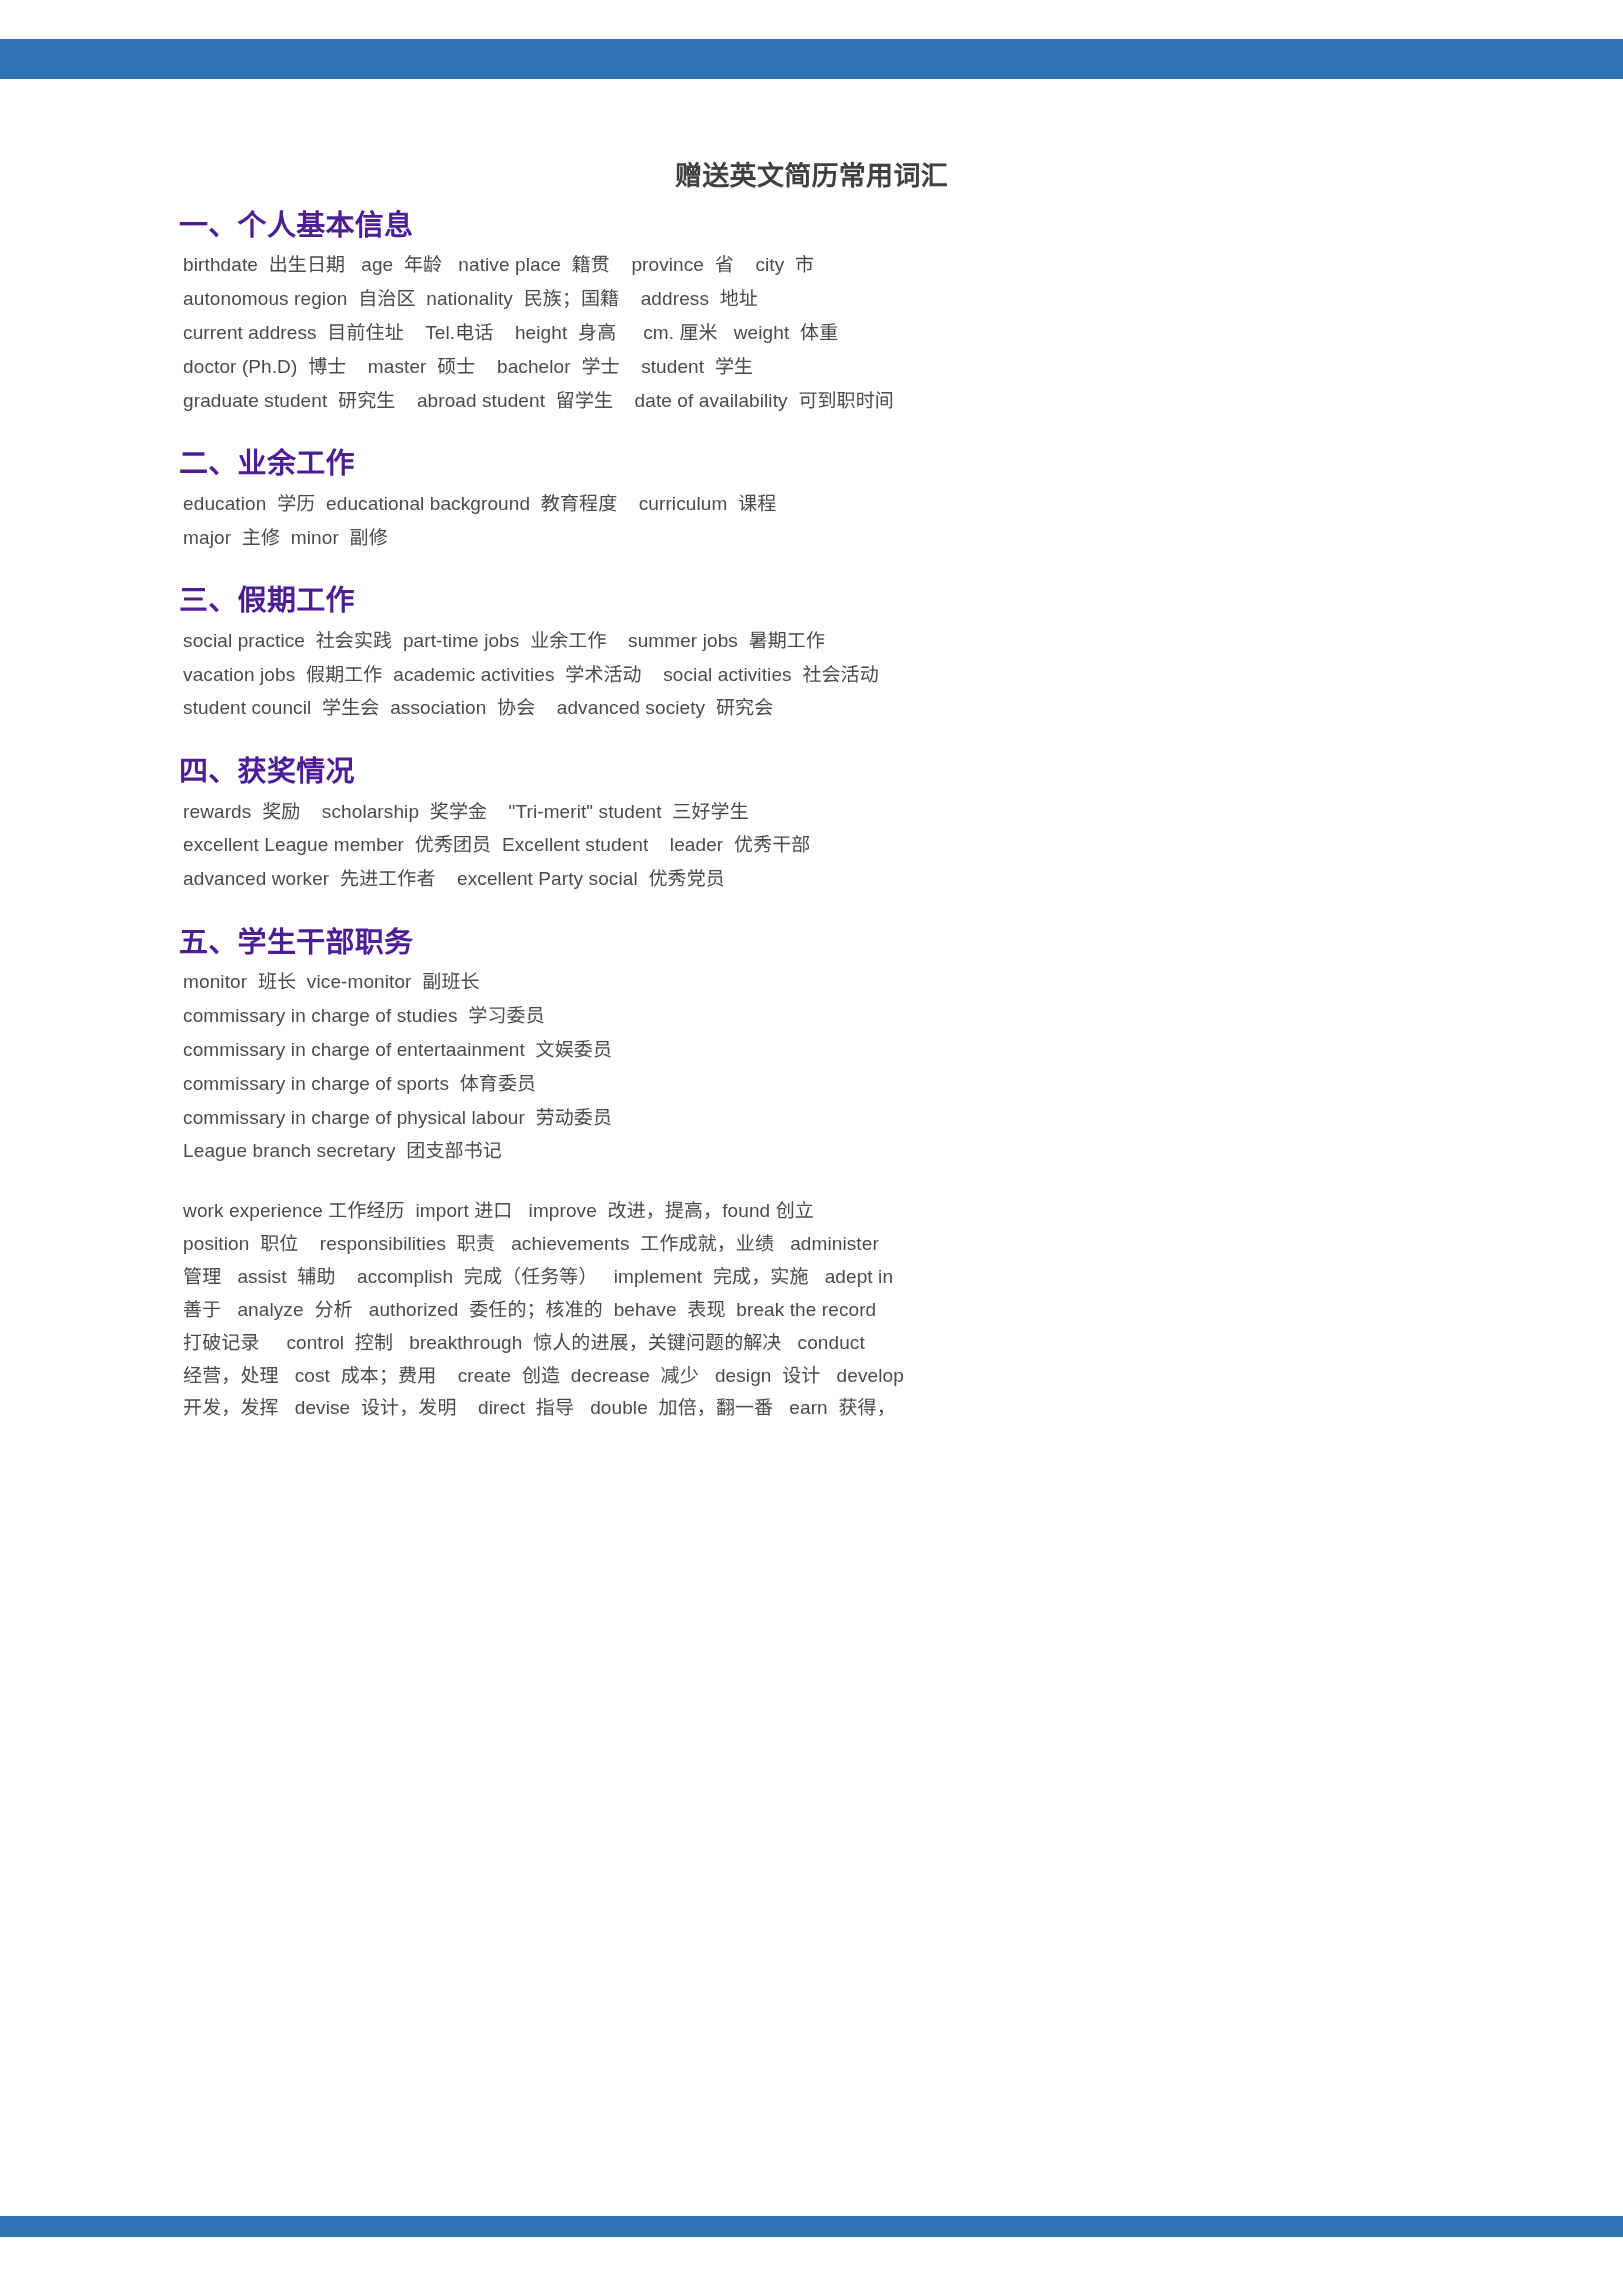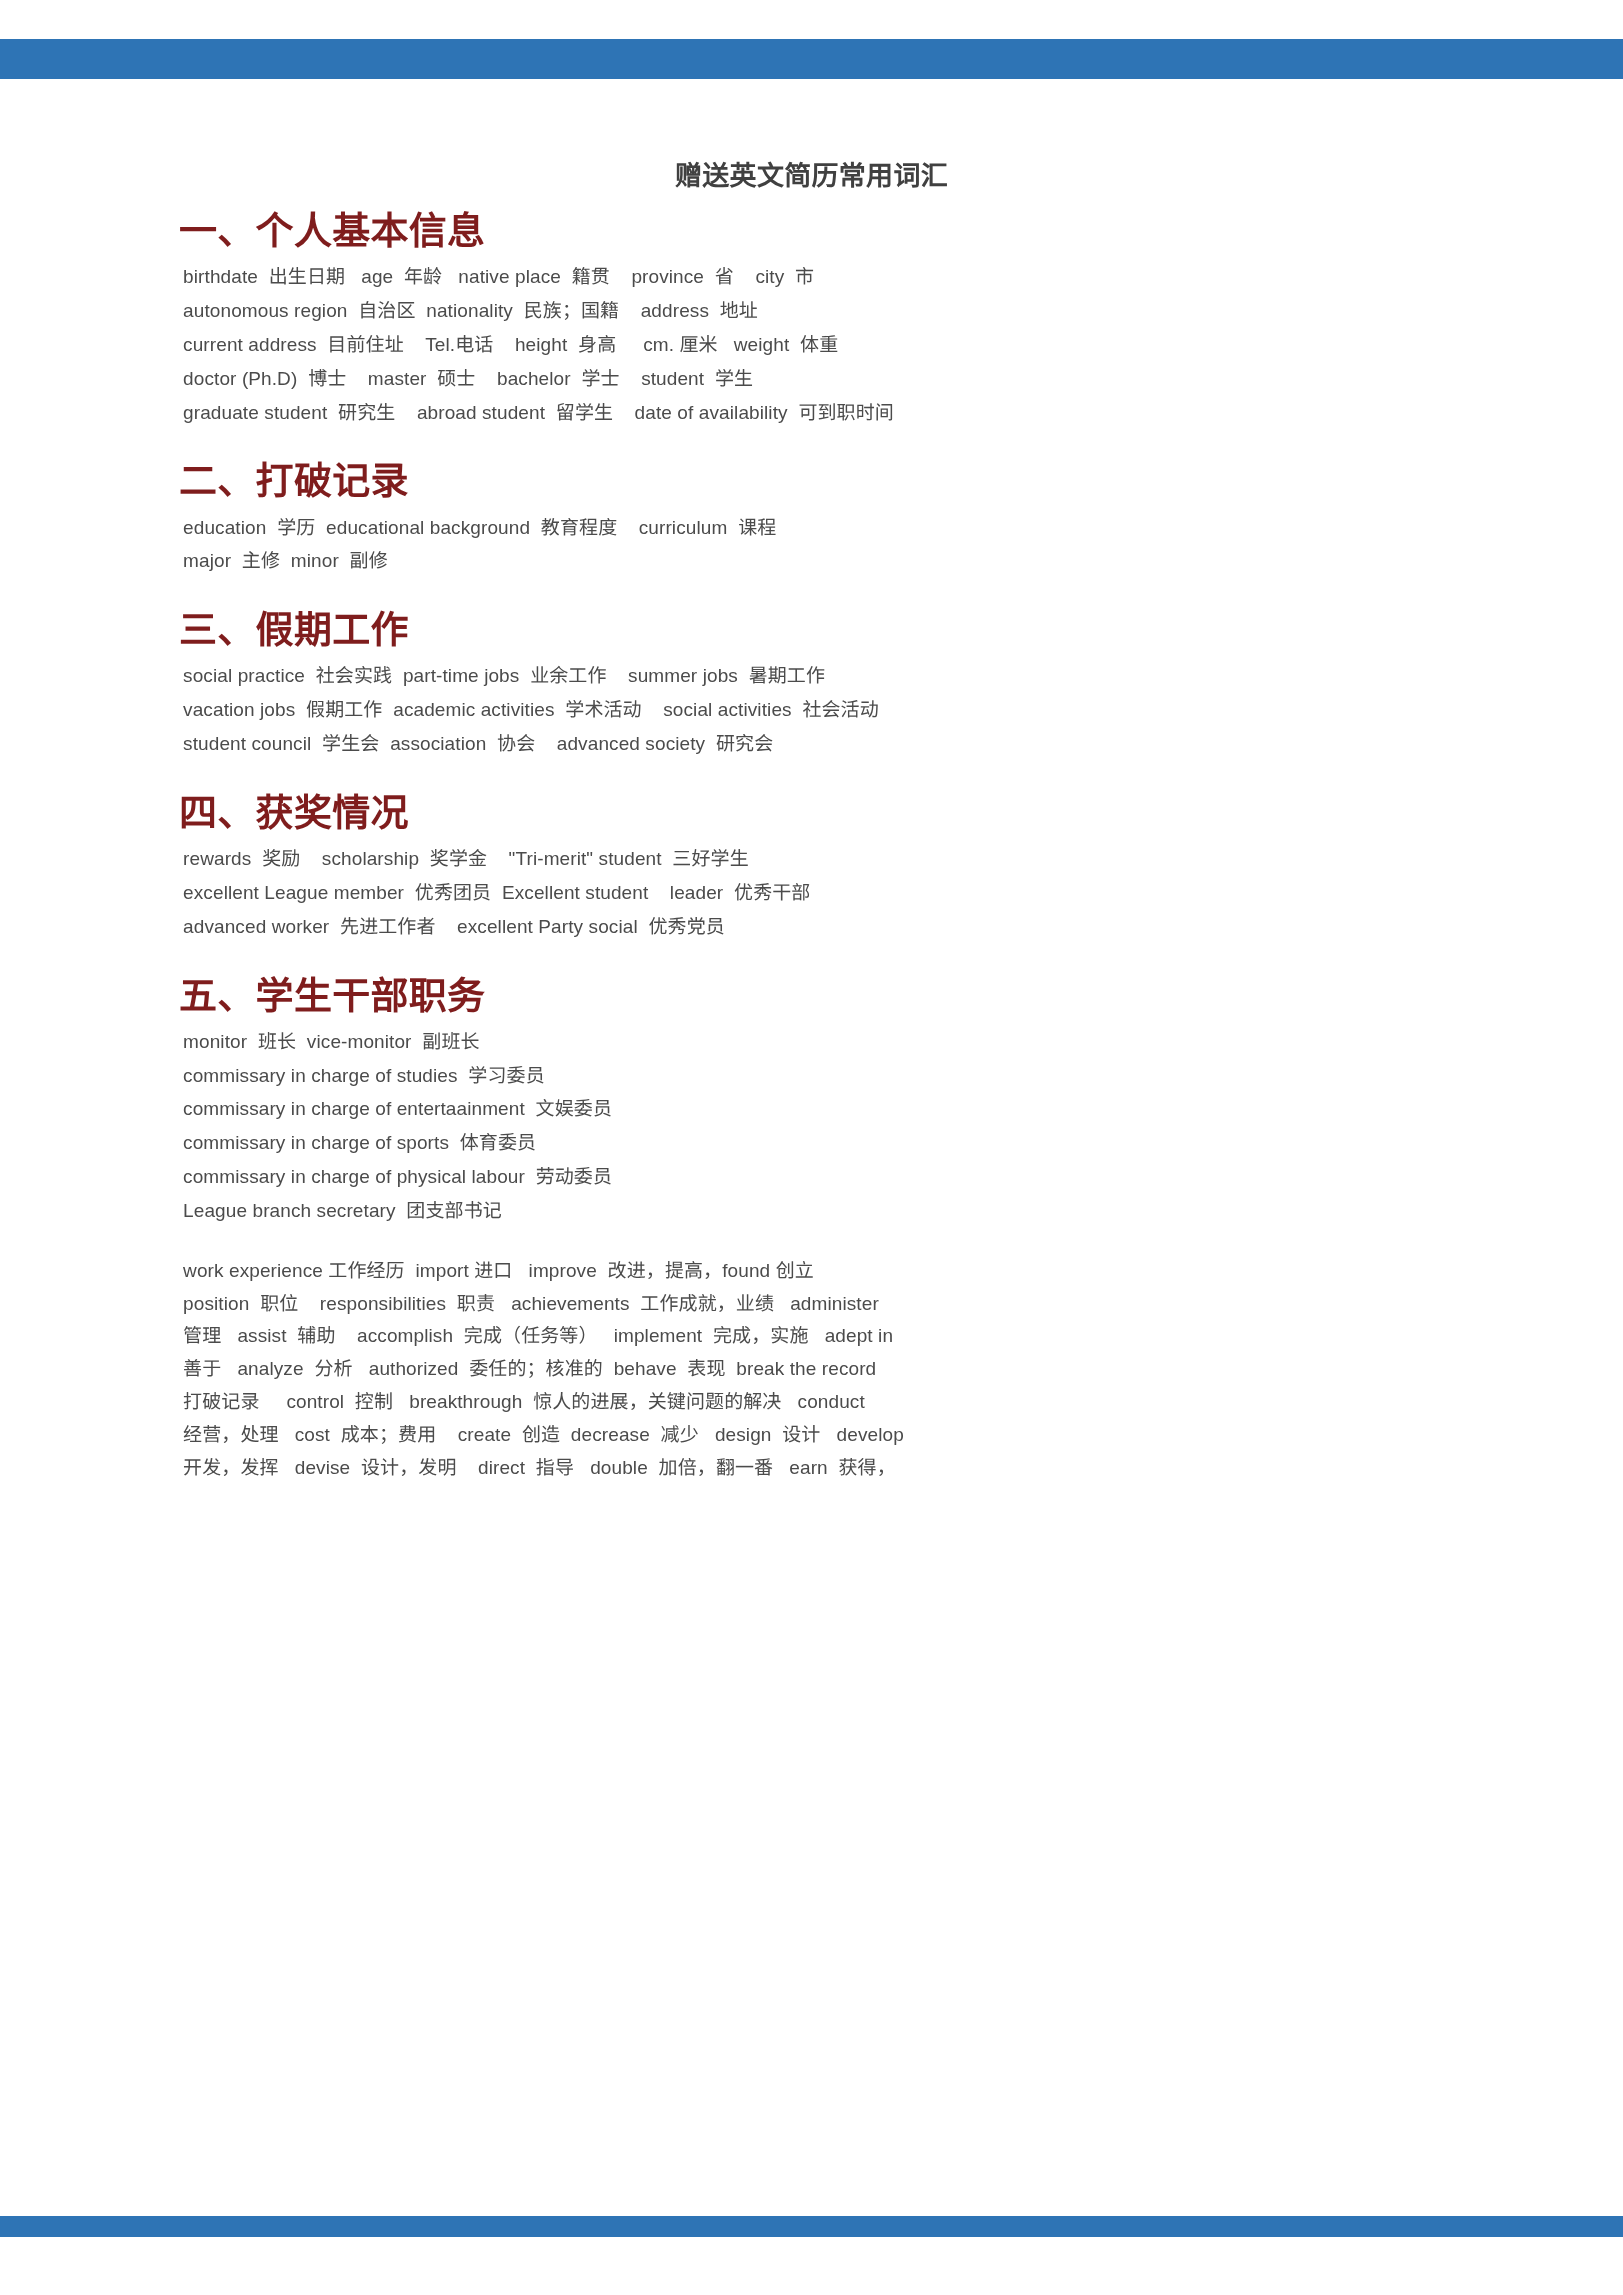--- a/index.html
+++ b/index.html
@@ -53,23 +53,23 @@
 
   .section {
     margin: 0 0 27px 0;
   }
   .section:last-child {
     margin-bottom: 0;
   }
 
   .section-heading {
     margin: 0 0 4.1px 0;
-    font-size: 38px;
+    font-size: 29px;
     font-weight: bold;
-    color: #7f1d1d;
+    color: #4c1d95;
     line-height: 1.32;
     letter-spacing: 0.3px;
   }
 
   .section-body {
     margin: 0;
     padding-left: 4.1px;
     font-size: 19px;
     color: #4b4b4b;
     line-height: 1.78;
@@ -98,21 +98,21 @@
 <div class="page">
 
   <h1 class="doc-title">赠送英文简历常用词汇</h1>
 
   <div id="sections-root">
       <section class="section">
         <h2 class="section-heading">一、个人基本信息</h2>
         <div class="section-body"><span class="line">birthdate  出生日期   age  年龄   native place  籍贯    province  省    city  市</span><span class="line">autonomous region  自治区  nationality  民族；国籍    address  地址</span><span class="line">current address  目前住址    Tel.电话    height  身高     cm. 厘米   weight  体重</span><span class="line">doctor (Ph.D)  博士    master  硕士    bachelor  学士    student  学生</span><span class="line">graduate student  研究生    abroad student  留学生    date of availability  可到职时间</span></div>
       </section>
       <section class="section">
-        <h2 class="section-heading">二、打破记录</h2>
+        <h2 class="section-heading">二、业余工作</h2>
         <div class="section-body"><span class="line">education  学历  educational background  教育程度    curriculum  课程</span><span class="line">major  主修  minor  副修</span></div>
       </section>
       <section class="section">
         <h2 class="section-heading">三、假期工作</h2>
         <div class="section-body"><span class="line">social practice  社会实践  part-time jobs  业余工作    summer jobs  暑期工作</span><span class="line">vacation jobs  假期工作  academic activities  学术活动    social activities  社会活动</span><span class="line">student council  学生会  association  协会    advanced society  研究会</span></div>
       </section>
       <section class="section">
         <h2 class="section-heading">四、获奖情况</h2>
         <div class="section-body"><span class="line">rewards  奖励    scholarship  奖学金    "Tri-merit" student  三好学生</span><span class="line">excellent League member  优秀团员  Excellent student    leader  优秀干部</span><span class="line">advanced worker  先进工作者    excellent Party social  优秀党员</span></div>
       </section>

